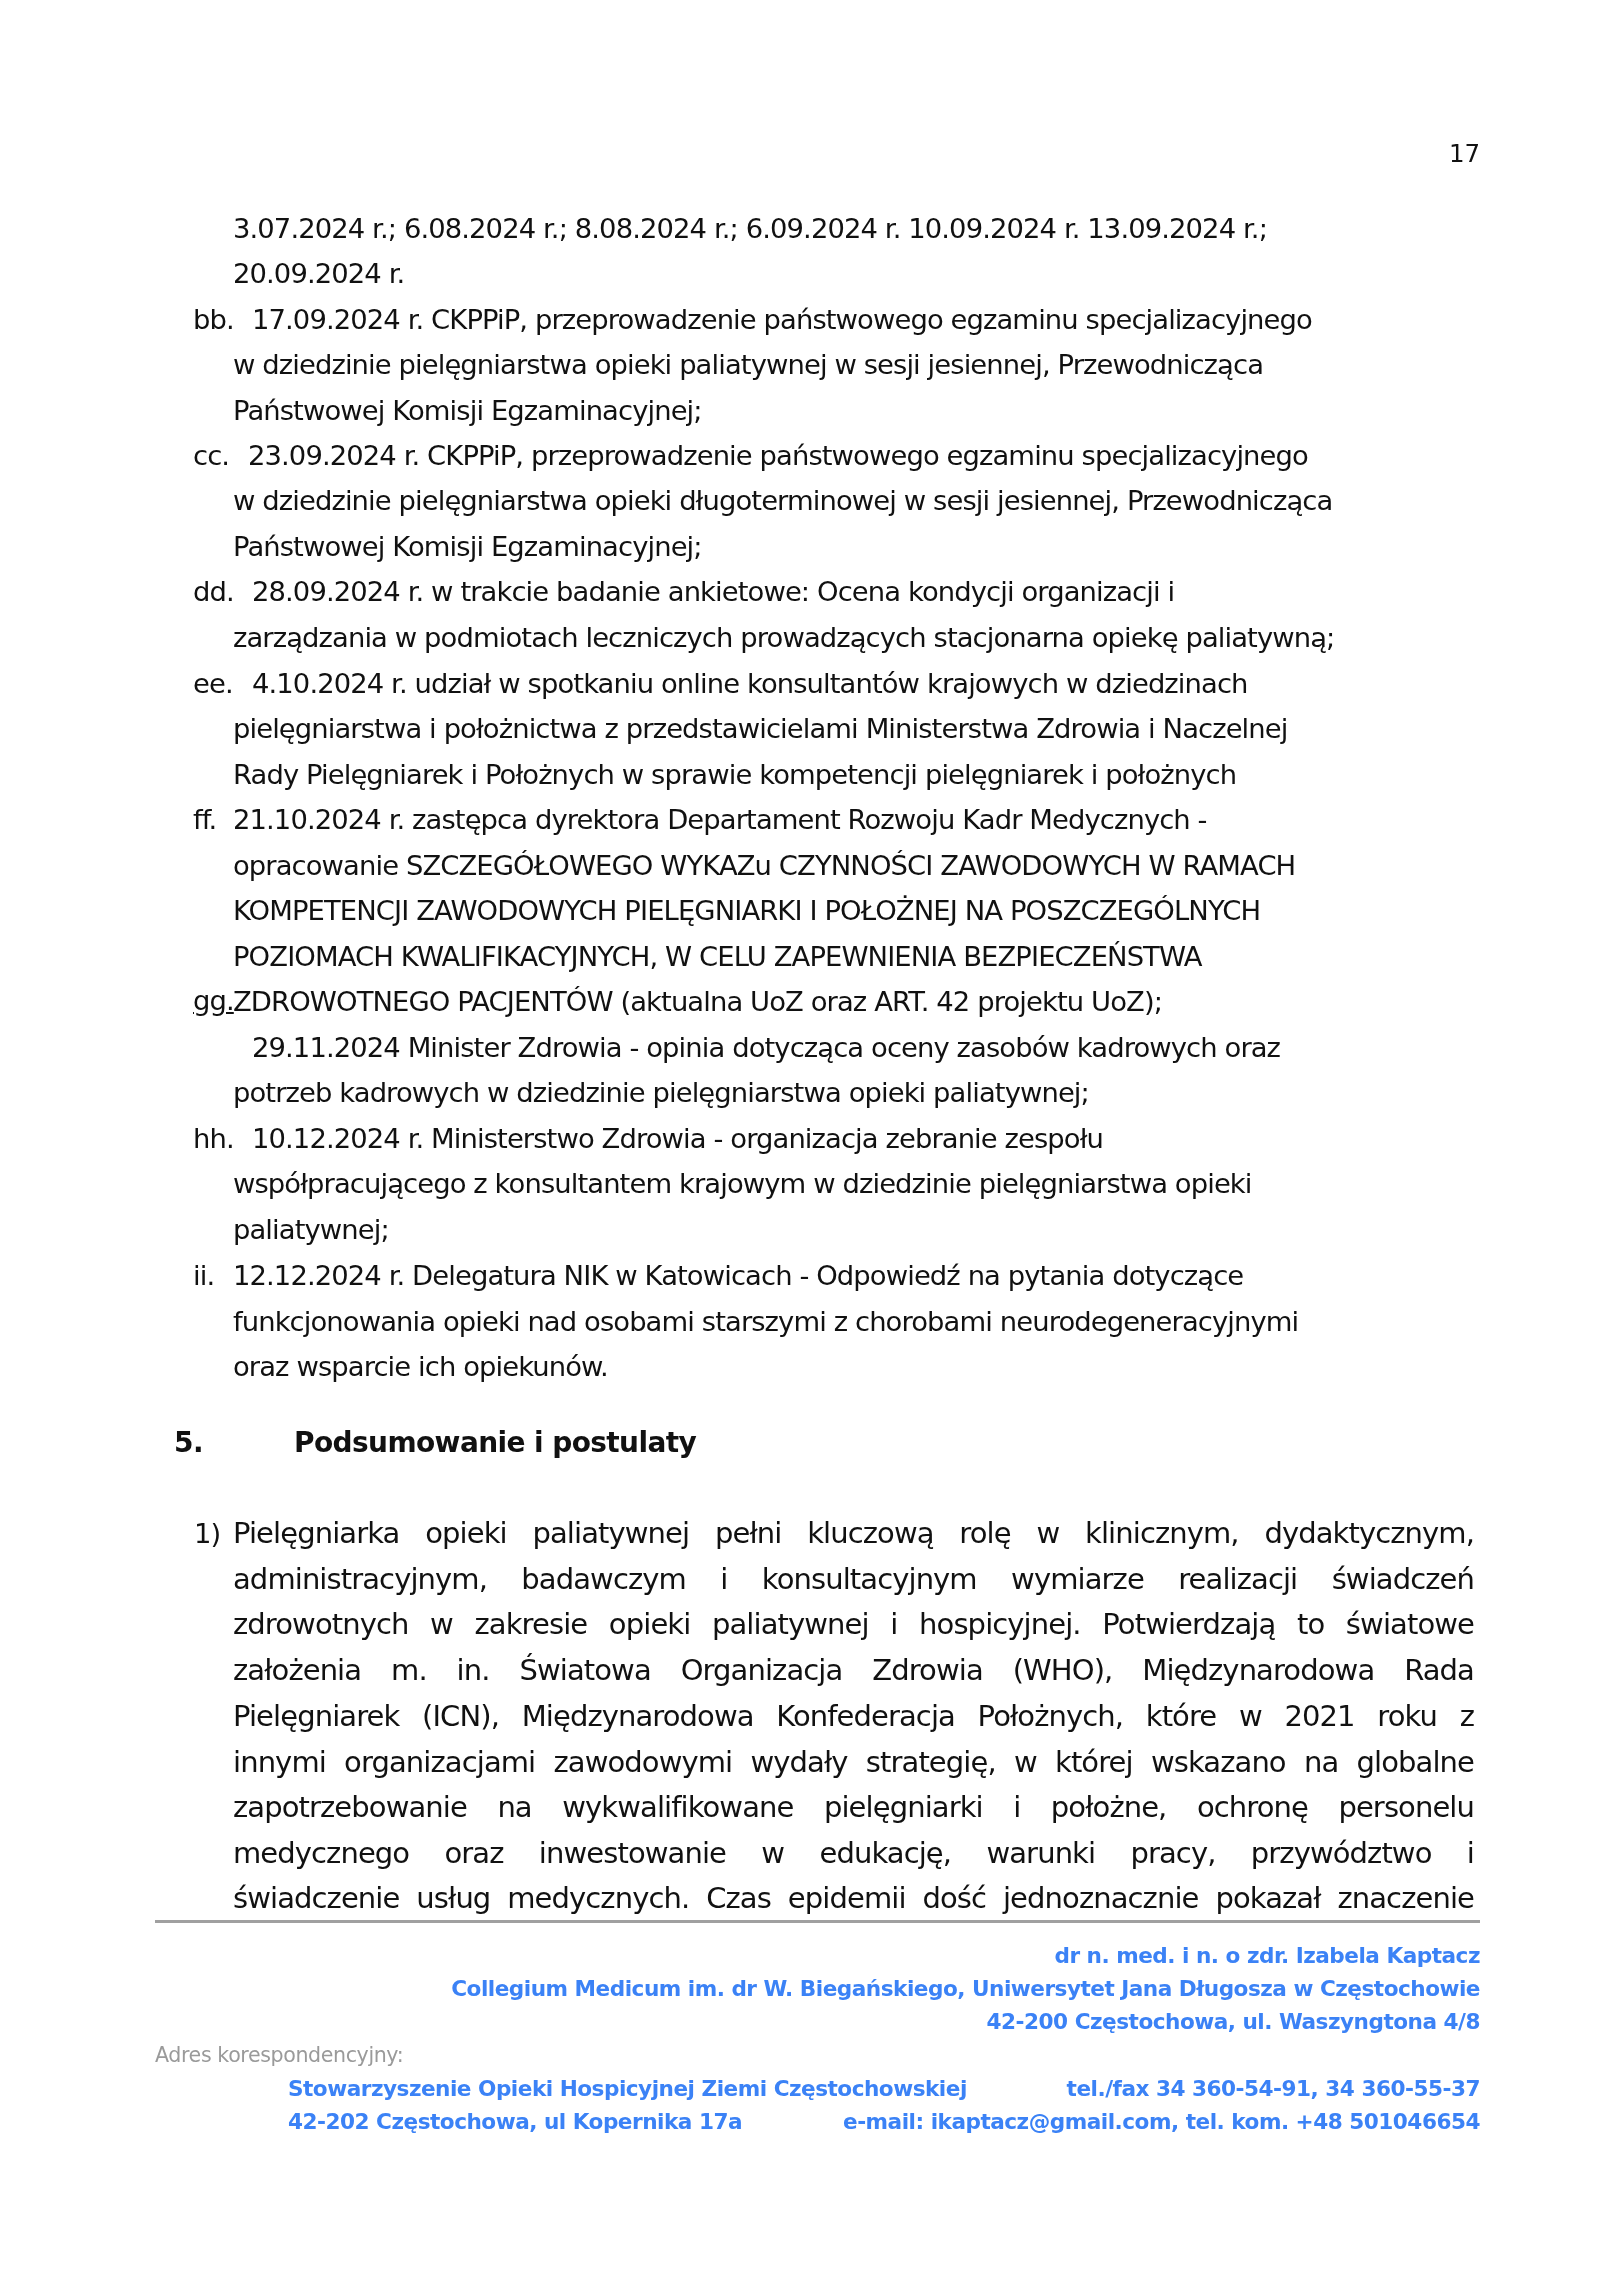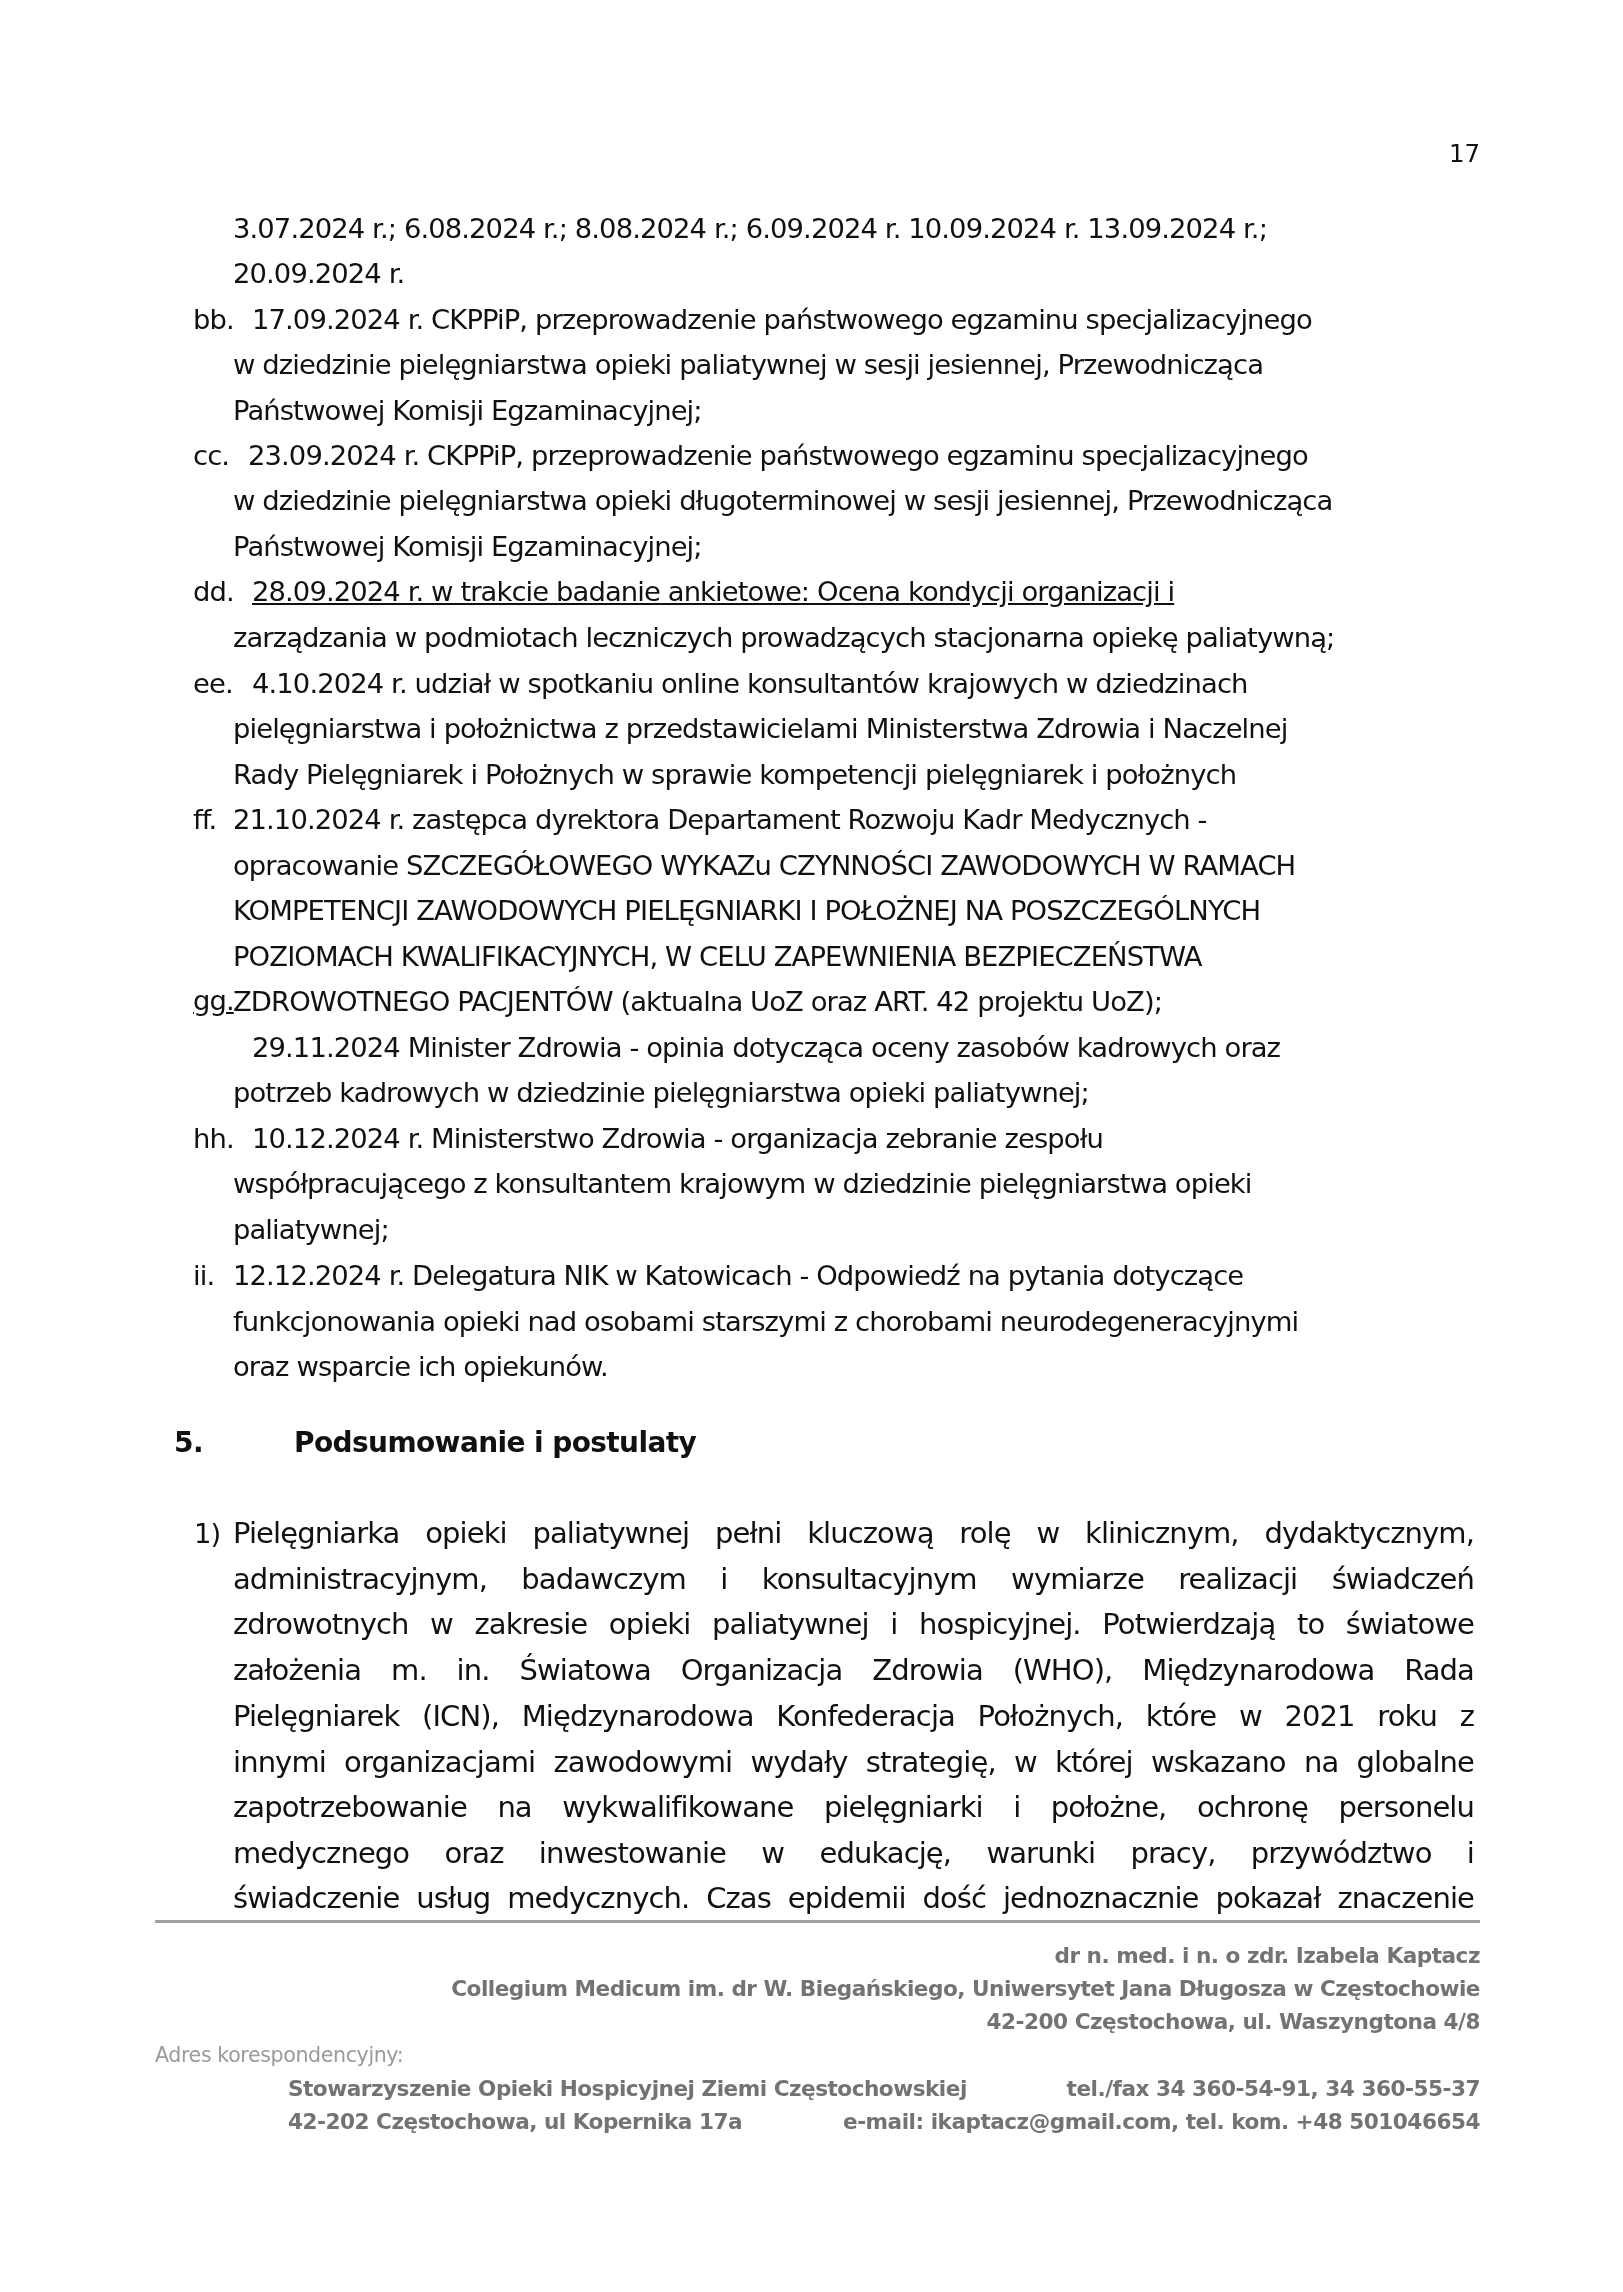--- a/index.html
+++ b/index.html
@@ -5,21 +5,21 @@
   html, body { margin: 0; padding: 0; background: #ffffff; }
   body { width: 1623px; height: 2293px; position: relative; overflow: hidden;
          font-family: "DejaVu Sans", sans-serif; color: #111111; }
   .page-num { position: absolute; top: 139px; left: 1449px; font-size: 24.5px; }
   .line { position: absolute; font-size: 27.4px; white-space: nowrap; letter-spacing: -0.9px; line-height: 33px; }
   .marker { position: absolute; font-size: 27.4px; letter-spacing: -0.9px; line-height: 33px; }
   .heading { position: absolute; font-size: 28px; font-weight: bold; letter-spacing: -0.6px; line-height: 33px; }
   .just { position: absolute; left: 233px; width: 1241px; font-size: 29px; letter-spacing: -0.9px;
           line-height: 33px; text-align: justify; text-align-last: justify; white-space: normal; }
   .divider { position: absolute; left: 155px; top: 1920px; width: 1325px; height: 2.9px; background: #a0a0a0; }
-  .foot { position: absolute; font-size: 21.6px; font-weight: bold; color: #737373; white-space: nowrap; letter-spacing: -0.5px; }
+  .foot { position: absolute; font-size: 21.6px; font-weight: bold; color: #3b82f6; white-space: nowrap; letter-spacing: -0.5px; }
   .foot.r { text-align: right; }
   .foot-gray { position: absolute; font-size: 20.6px; color: #9a9a9a; white-space: nowrap; letter-spacing: -0.4px; }
 </style>
 </head>
 <body>
 
 <div class="page-num">17</div>
 
 <div>
   <div class="line" style="left:233px; top:212px;">3.07.2024 r.; 6.08.2024 r.; 8.08.2024 r.; 6.09.2024 r. 10.09.2024 r.  13.09.2024 r.;</div>
@@ -35,21 +35,21 @@
 
 <div>
   <div class="marker" style="left:193px; top:439px;">cc.</div>
   <div class="line" style="left:248px; top:439px;text-align:right;">23.09.2024 r. CKPPiP, przeprowadzenie państwowego egzaminu specjalizacyjnego</div>
   <div class="line" style="left:233px; top:484px;">w dziedzinie pielęgniarstwa opieki długoterminowej w sesji jesiennej, Przewodnicząca</div>
   <div class="line" style="left:233px; top:530px;">Państwowej Komisji Egzaminacyjnej;</div>
 </div>
 
 <div>
   <div class="marker" style="left:193px; top:575px;">dd.</div>
-  <div class="line" style="left:252px; top:575px;text-decoration:underline;">28.09.2024 r. w trakcie badanie ankietowe: Ocena kondycji organizacji i</div>
+  <div class="line" style="left:252px; top:575px;">28.09.2024 r. w trakcie badanie ankietowe: Ocena kondycji organizacji i</div>
   <div class="line" style="left:233px; top:621px;">zarządzania w podmiotach leczniczych prowadzących stacjonarna opiekę paliatywną;</div>
 </div>
 
 <div>
   <div class="marker" style="left:193px; top:667px;">ee.</div>
   <div class="line" style="left:252px; top:667px;">4.10.2024 r. udział w spotkaniu online konsultantów krajowych w dziedzinach</div>
   <div class="line" style="left:233px; top:712px;">pielęgniarstwa i położnictwa z przedstawicielami Ministerstwa Zdrowia i Naczelnej</div>
   <div class="line" style="left:233px; top:758px;">Rady Pielęgniarek i Położnych w sprawie kompetencji pielęgniarek i położnych</div>
 </div>
 

